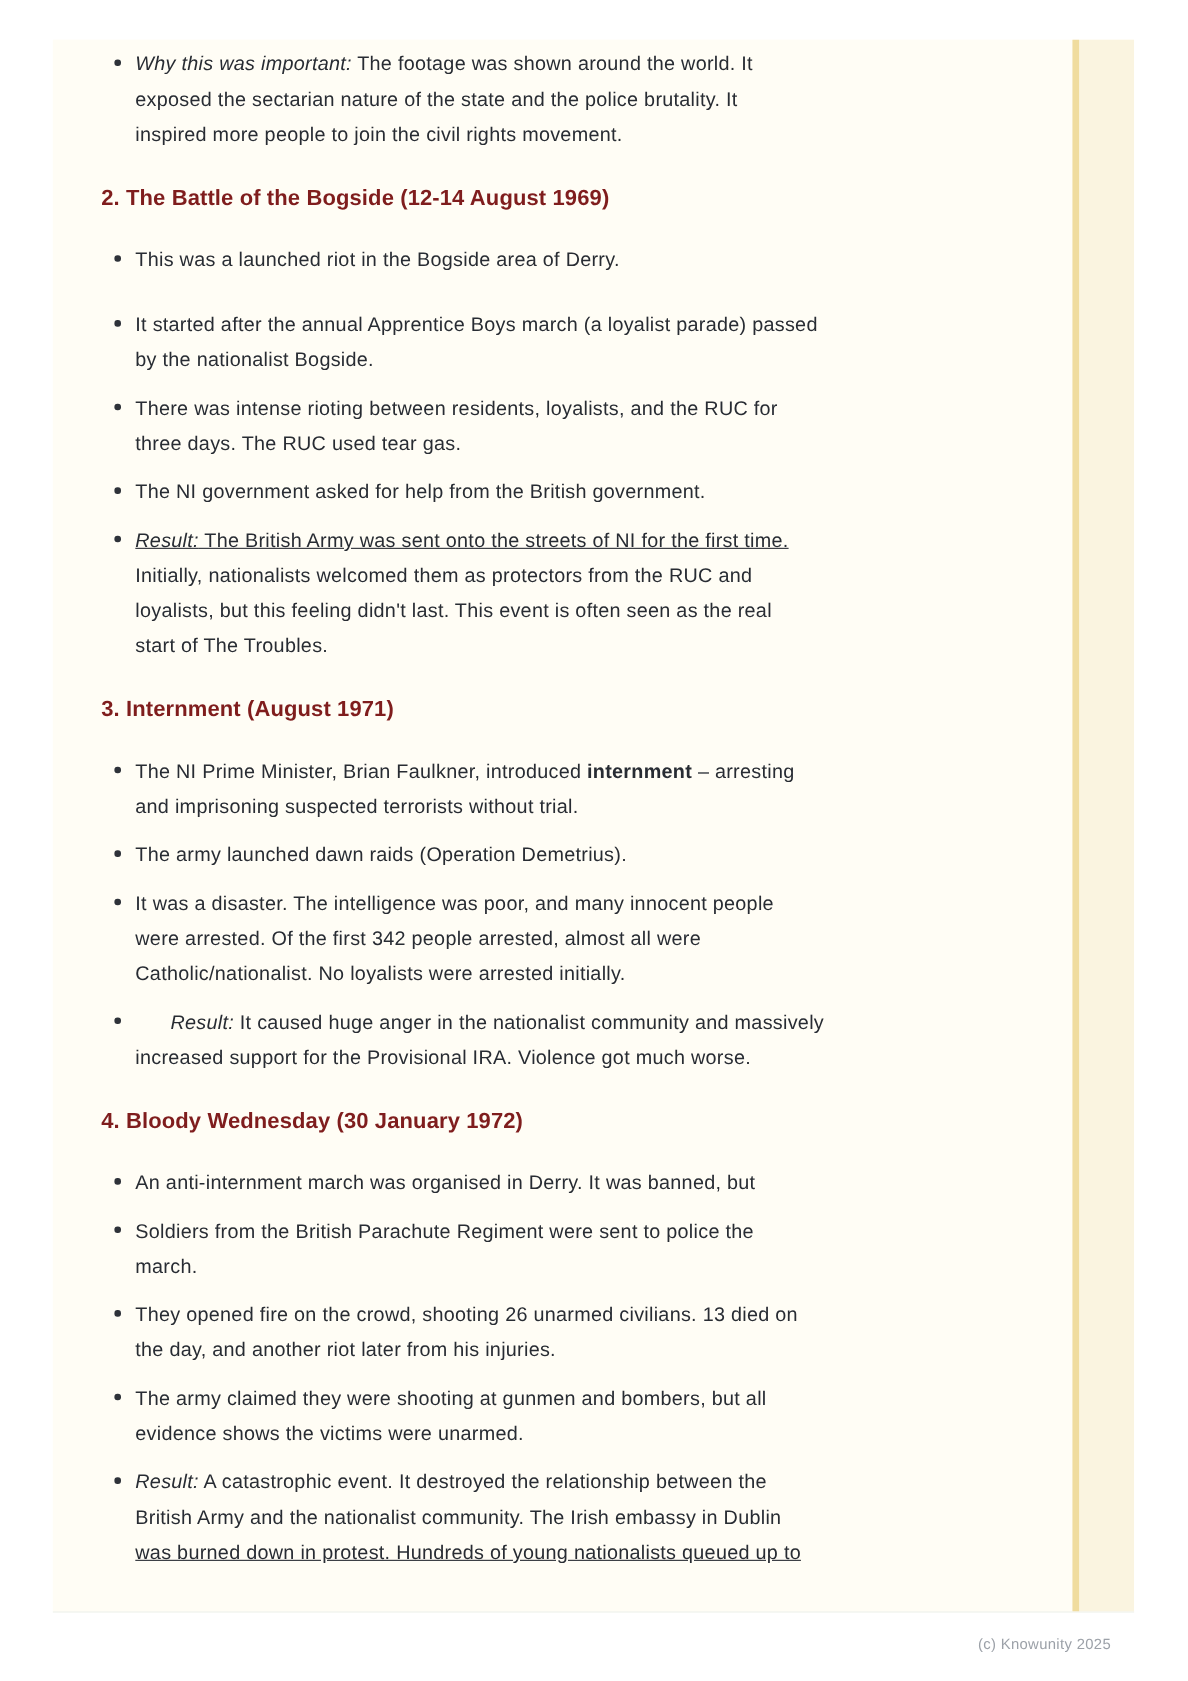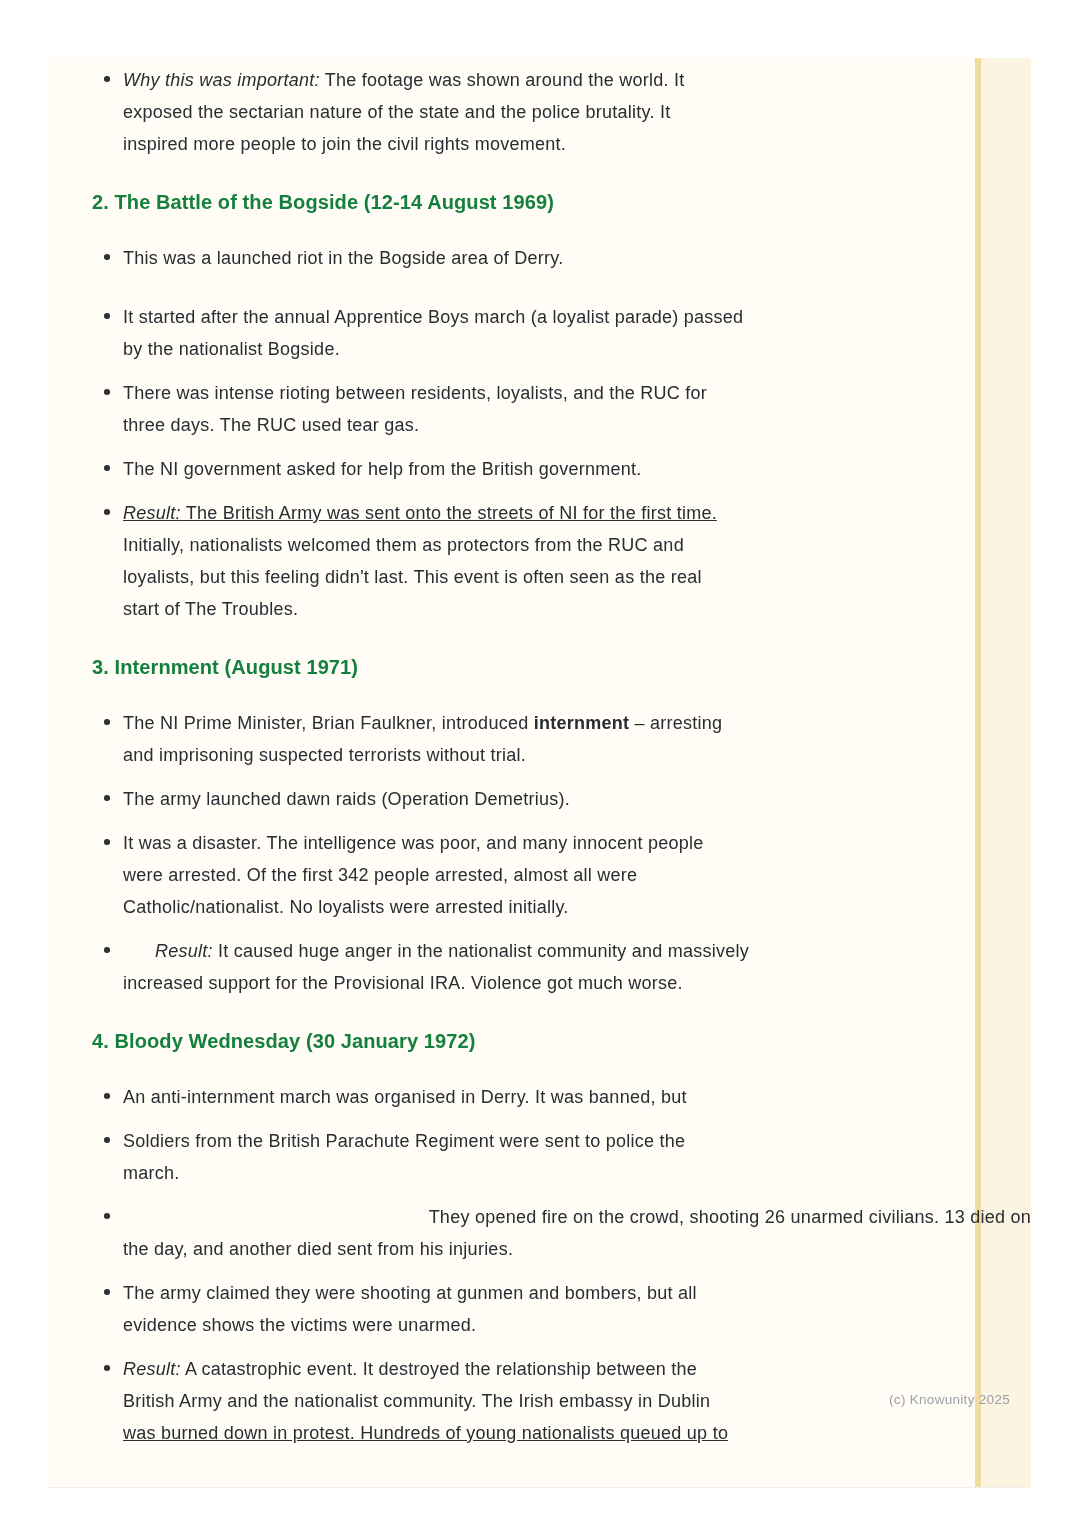--- a/index.html
+++ b/index.html
@@ -10,21 +10,21 @@
   body {
     width: 1080px;
     height: 1528px;
     position: relative;
     overflow: hidden;
     font-family: "Liberation Sans", sans-serif;
   }
   .page {
     position: absolute;
     left: 48px;
-    top: 58px;
+    top: 36px;
     width: 983px;
     height: 1430px;
     background: #FFFDF5;
     overflow: hidden;
     border-bottom: 1px solid rgba(180,200,210,0.25);
     box-sizing: border-box;
   }
   .accent-strip {
     position: absolute;
     top: 0;
@@ -39,21 +39,21 @@
     position: relative;
     padding: 6px 0 0 44px;
     color: #282C33;
     font-size: 18px;
     letter-spacing: 0.25px;
   }
   .heading {
     font-weight: bold;
     font-size: 20px;
     line-height: 28px;
-    color: #15803d;
+    color: #7f1d1d;
     letter-spacing: 0.1px;
     margin: 16px 2px 26px 0;
   }
   .bullets {
     overflow: hidden; 
     padding-left: 31px;
     margin: 0;
   }
   .bullet-item {
     position: relative;
@@ -69,21 +69,21 @@
     border-radius: 50%;
     background: #2E3239;
   }
   .line {
     white-space: nowrap;
   }
   .seg-i { font-style: italic; }
   .seg-b { font-weight: bold; }
   .watermark {
     position: absolute;
-    top: 1392px;
+    top: 1487px;
     right: 70px;
     font-size: 13.5px;
     letter-spacing: 0.3px;
     color: #9CA1A8;
     z-index: 5;
   }
 </style>
 </head>
 <body>
 
@@ -155,22 +155,22 @@
           <span class="bullet-dot"></span>
           <span class="line" style="display: block;"><span class="seg-n">An anti-internment march was organised in Derry. It was banned, but</span></span>
         </div>
         <div class="bullet-item">
           <span class="bullet-dot"></span>
           <span class="line" style="display: block;"><span class="seg-n">Soldiers from the British Parachute Regiment were sent to police the</span></span>
           <span class="line" style="display: block;"><span class="seg-n">march.</span></span>
         </div>
         <div class="bullet-item">
           <span class="bullet-dot"></span>
-          <span class="line" style="display: block; text-align: right;"><span class="seg-n">They opened fire on the crowd, shooting 26 unarmed civilians. 13 died on</span></span>
-          <span class="line" style="display: block;"><span class="seg-n">the day, and another died sent from his injuries.</span></span>
+          <span class="line" style="display: block;"><span class="seg-n">They opened fire on the crowd, shooting 26 unarmed civilians. 13 died on</span></span>
+          <span class="line" style="display: block;"><span class="seg-n">the day, and another riot later from his injuries.</span></span>
         </div>
         <div class="bullet-item">
           <span class="bullet-dot"></span>
           <span class="line" style="display: block;"><span class="seg-n">The army claimed they were shooting at gunmen and bombers, but all</span></span>
           <span class="line" style="display: block;"><span class="seg-n">evidence shows the victims were unarmed.</span></span>
         </div>
         <div class="bullet-item">
           <span class="bullet-dot"></span>
           <span class="line" style="display: block;"><span class="seg-i">Result:</span><span class="seg-n"> A catastrophic event. It destroyed the relationship between the</span></span>
           <span class="line" style="display: block;"><span class="seg-n">British Army and the nationalist community. The Irish embassy in Dublin</span></span>

